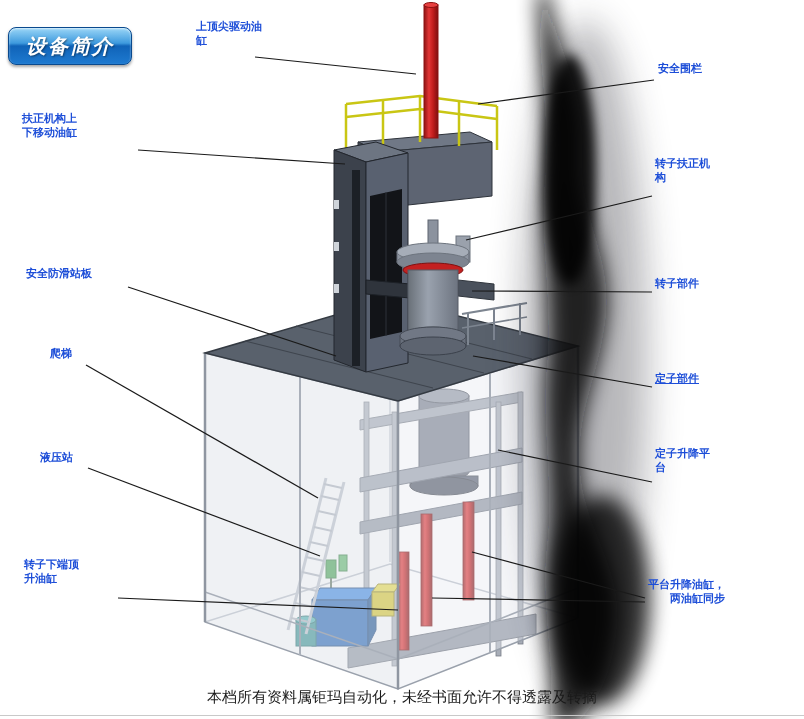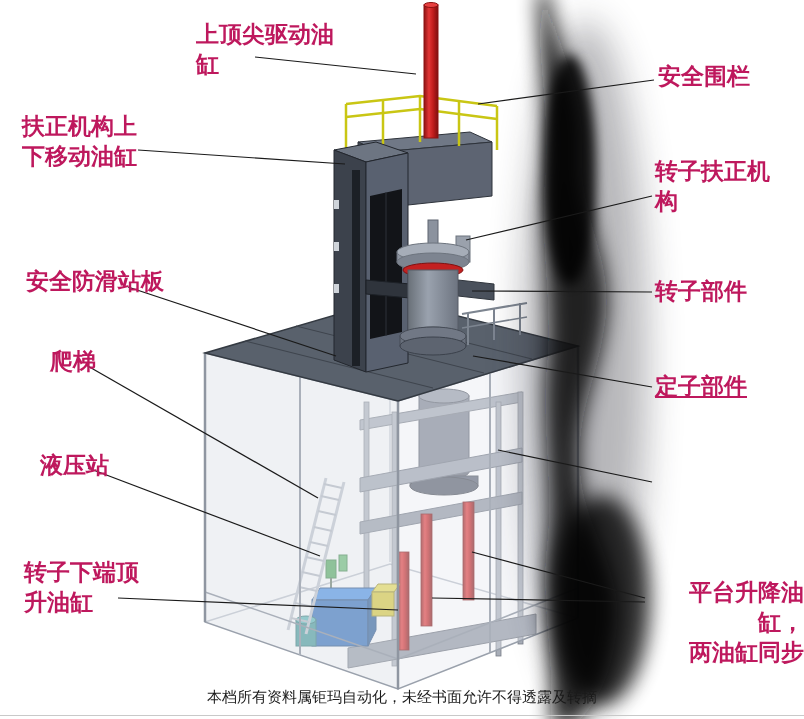--- a/index.html
+++ b/index.html
@@ -10,21 +10,21 @@
   .badge{
     position:absolute;left:8px;top:27px;width:122px;height:36px;
     border-radius:8px;border:1px solid #0a4a8e;
     background:linear-gradient(180deg,#9ad6f7 0%,#3e9ade 42%,#1063b8 50%,#1e7ad0 100%);
     box-shadow:0 2px 3px rgba(0,0,0,.35), inset 0 1px 2px rgba(255,255,255,.65);
     color:#ffffff;font-size:20px;font-weight:bold;font-style:italic;
     display:flex;align-items:center;justify-content:center;letter-spacing:2px;
     text-shadow:1px 1px 2px rgba(0,0,0,.45);
   }
   .lbl{
-    position:absolute;color:#be185d;font-size:23px;font-weight:600;
+    position:absolute;color:#1d4ed8;font-size:11px;font-weight:600;
     line-height:1.3;white-space:pre-line;
   }
   .footer{
     position:absolute;left:0;right:0;bottom:12px;text-align:center;
     color:#1a1a1a;font-size:15px;font-weight:500;
   }
   .bottom-rule{
     position:absolute;left:0;right:0;bottom:3px;border-top:1px solid #c9c9c9;
   }
   svg.scene{position:absolute;left:0;top:0;}
@@ -211,33 +211,36 @@
       <line x1="86" y1="365" x2="318" y2="498"></line>
       <line x1="652" y1="387" x2="473" y2="356"></line>
       <line x1="88" y1="468" x2="320" y2="556"></line>
       <line x1="652" y1="482" x2="498" y2="450"></line>
       <line x1="118" y1="598" x2="398" y2="610"></line>
       <line x1="645" y1="598" x2="472" y2="552"></line>
       <line x1="645" y1="602" x2="432" y2="598"></line>
     </g>
   </svg>
 
+  <div class="badge">设备简介</div>
 
   <div class="lbl" style="left:196px;top:20px;">上顶尖驱动油
 缸</div>
   <div class="lbl" style="left:658px;top:62px;">安全围栏</div>
   <div class="lbl" style="left:655px;top:157px;">转子扶正机
 构</div>
   <div class="lbl" style="left:22px;top:112px;">扶正机构上
 下移动油缸</div>
   <div class="lbl" style="left:26px;top:267px;">安全防滑站板</div>
   <div class="lbl" style="left:655px;top:277px;">转子部件</div>
   <div class="lbl" style="left:50px;top:347px;">爬梯</div>
   <div class="lbl" style="left:655px;top:372px;text-decoration:underline;">定子部件</div>
   <div class="lbl" style="left:40px;top:451px;">液压站</div>
+  <div class="lbl" style="left:655px;top:447px;">定子升降平
+台</div>
   <div class="lbl" style="left:24px;top:558px;">转子下端顶
 升油缸</div>
   <div class="lbl" style="left:648px;top:578px;text-align:right;">平台升降油缸，
 两油缸同步</div>
 
   <div class="footer">本档所有资料属钜玛自动化，未经书面允许不得透露及转摘</div>
   <div class="bottom-rule"></div>
 </div>
 
 </body></html>

